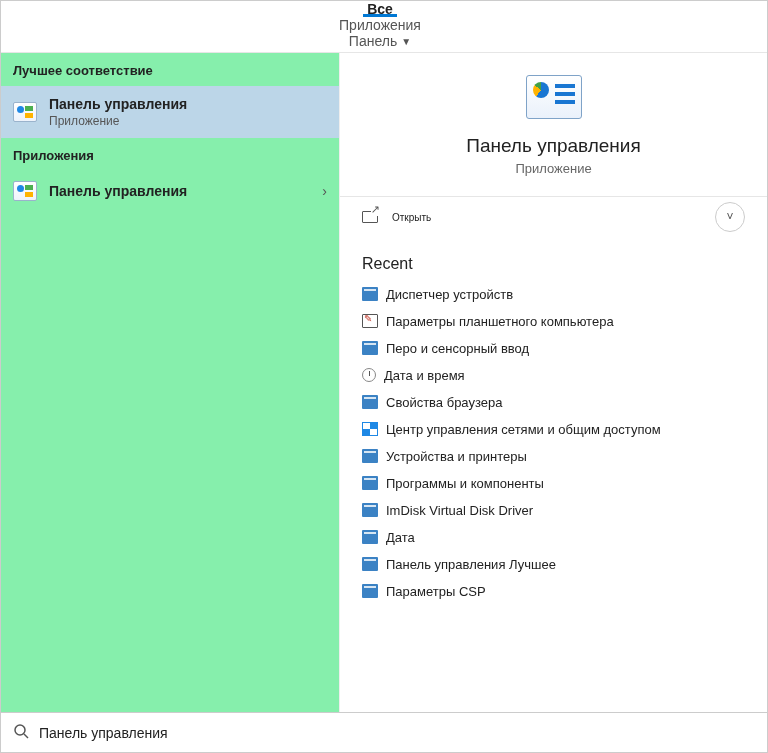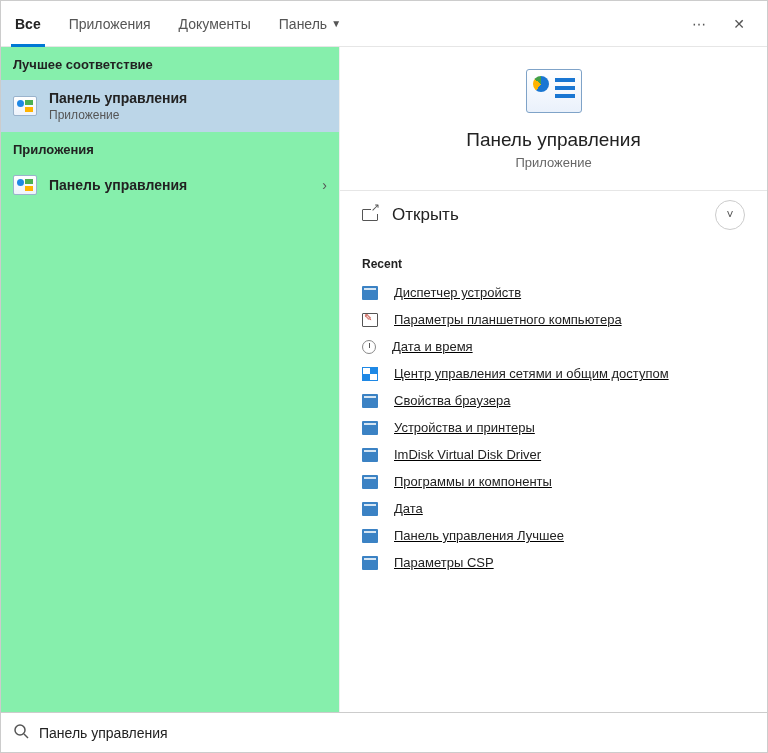--- a/index.html
+++ b/index.html
@@ -1,19 +1,19 @@
 <!DOCTYPE html>
 <html><head>
 <meta charset="utf-8">
 <style>
   * { box-sizing: border-box; margin: 0; padding: 0; font-family: "Segoe UI", Arial, sans-serif; }
   html, body { width: 768px; height: 753px; overflow: hidden; background: #fff; }
   .window { width: 768px; height: 753px; display: flex; flex-direction: column; border: 1px solid #ccc; }
   
-  .tabs { display: flex; align-items: center; height: 46px; border-bottom: 1px solid #e6e6e6; padding: 0 8px 0 0; }
+  .tabs { display: flex; align-items: center; height: 52px; border-bottom: 1px solid #e6e6e6; padding: 0 8px 0 0; flex-direction: column; }
   .tab { padding: 0 14px; height: 46px; display: flex; align-items: center; font-size: 14px; color: #555; cursor: pointer; position: relative; }
   .tab.active { color: #222; font-weight: 600; }
   .tab.active::after { content: ""; position: absolute; left: 10px; right: 10px; bottom: 0; height: 3px; background: #0078d4; }
   .tab .caret { margin-left: 4px; font-size: 10px; color: #555; }
   .tabs-spacer { flex: 1; }
   .win-btn { width: 40px; height: 40px; display: flex; align-items: center; justify-content: center; color: #555; cursor: pointer; font-size: 14px; }
   
   .content { flex: 1; display: flex; min-height: 0; }
   .left { width: 338px; background: #86efac; display: flex; flex-direction: column; }
   .right { flex: 1; background: #fff; border-left: 1px solid #eee; overflow: hidden; display: flex; flex-direction: column; }
@@ -28,27 +28,27 @@
   .cpl-icon::before { content: ""; position: absolute; left: 3px; top: 3px; width: 7px; height: 7px; border-radius: 50%; background: #1e88e5; }
   .cpl-icon::after { content: ""; position: absolute; right: 3px; top: 3px; width: 8px; height: 5px; background: #4cb050; box-shadow: 0 7px 0 #ffb300; }
   
   .preview { padding: 22px 20px 12px; display: flex; flex-direction: column; align-items: center; border-bottom: 1px solid #e6e6e6; }
   .preview-icon { width: 56px; height: 44px; background: linear-gradient(#fff,#eaf1fb); border: 1px solid #7fa3c8; border-radius: 3px; position: relative; }
   .preview-icon::before { content: ""; position: absolute; left: 6px; top: 6px; width: 16px; height: 16px; border-radius: 50%; background: conic-gradient(#1976d2 0 60%, #ffb300 60% 85%, #43a047 85% 100%); }
   .preview-icon::after { content: ""; position: absolute; right: 6px; top: 8px; width: 20px; height: 4px; background: #1976d2; box-shadow: 0 8px 0 #1976d2, 0 16px 0 #1976d2; }
   .preview-title { font-size: 19px; color: #222; margin-top: 16px; }
   .preview-sub { font-size: 13px; color: #666; margin-top: 4px; margin-bottom: 8px; }
   .action-row { display: flex; align-items: center; padding: 14px 22px; gap: 14px; cursor: pointer; position: relative; }
-  .action-row .label { font-size: 17px; color: #222; }
+  .action-row .label { font-size: 10px; color: #222; }
   .open-icon { width: 16px; height: 12px; border: 1.5px solid #555; border-radius: 1px; position: relative; }
   .open-icon::after { content: "↗"; position: absolute; right: -3px; top: -9px; font-size: 11px; background: #fff; color: #555; }
   .expand-btn { position: absolute; right: 22px; top: 50%; transform: translateY(-50%); width: 30px; height: 30px; border: 1px solid #ccc; border-radius: 50%; display: flex; align-items: center; justify-content: center; font-size: 12px; color: #555; background: #fff; cursor: pointer; }
   .recent-block { padding: 8px 22px 0; overflow: hidden; flex: 1; }
-  .recent-hdr { font-size: 12px; font-weight: 700; color: #222; margin: 10px 0 8px; }
-  .recent-item { display: flex; align-items: flex-end; gap: 16px; padding: 6px 0; cursor: pointer; text-decoration: underline; }
+  .recent-hdr { font-size: 16px; font-weight: 400; color: #222; margin: 10px 0 8px; }
+  .recent-item { display: flex; align-items: flex-start; gap: 8px; padding: 6px 0; cursor: pointer; }
   .recent-item .ri-label { font-size: 13px; color: #222; }
   .ri-icon { width: 16px; height: 14px; flex-shrink: 0; position: relative; }
   .ri-blue { background: #3b82c4; border-radius: 1px; }
   .ri-blue::after { content: ""; position: absolute; left: 2px; top: 2px; right: 2px; height: 2px; background: #fff; opacity: .8; }
   .ri-tablet { border: 1.5px solid #555; border-radius: 1px; }
   .ri-tablet::after { content: "✎"; position: absolute; left: 1px; top: -2px; font-size: 10px; color: #c0392b; }
   .ri-clock { border: 1.5px solid #888; border-radius: 50%; width: 14px; height: 14px; }
   .ri-clock::after { content: ""; position: absolute; left: 6px; top: 2px; width: 1px; height: 5px; background: #555; transform-origin: bottom; }
   .ri-net { background: repeating-conic-gradient(#1e88e5 0 25%, #fff 0 50%); border: 1px solid #1e88e5; }
   
@@ -60,23 +60,20 @@
 <body>
 
 <div class="window">
 
   <div class="tabs">
     <div class="tab active">
         <span>Все</span>
       </div>
     <div class="tab">
         <span>Приложения</span>
-      </div>
-    <div class="tab">
-        <span>Документы</span>
       </div>
     <div class="tab">
         <span>Панель</span>
         <span class="caret">▼</span>
       </div>
     <div class="tabs-spacer"></div>
     <div class="win-btn">⋯</div>
     <div class="win-btn">✕</div>
   </div>
 
@@ -119,42 +116,46 @@
         <div id="recent-list">
             <div class="recent-item">
               <div class="ri-icon ri-blue"></div>
               <div class="ri-label">Диспетчер устройств</div>
             </div>
             <div class="recent-item">
               <div class="ri-icon ri-tablet"></div>
               <div class="ri-label">Параметры планшетного компьютера</div>
             </div>
             <div class="recent-item">
+              <div class="ri-icon ri-blue"></div>
+              <div class="ri-label">Перо и сенсорный ввод</div>
+            </div>
+            <div class="recent-item">
               <div class="ri-icon ri-clock"></div>
               <div class="ri-label">Дата и время</div>
+            </div>
+            <div class="recent-item">
+              <div class="ri-icon ri-blue"></div>
+              <div class="ri-label">Свойства браузера</div>
             </div>
             <div class="recent-item">
               <div class="ri-icon ri-net"></div>
               <div class="ri-label">Центр управления сетями и общим доступом</div>
             </div>
             <div class="recent-item">
               <div class="ri-icon ri-blue"></div>
-              <div class="ri-label">Свойства браузера</div>
-            </div>
-            <div class="recent-item">
-              <div class="ri-icon ri-blue"></div>
               <div class="ri-label">Устройства и принтеры</div>
             </div>
             <div class="recent-item">
               <div class="ri-icon ri-blue"></div>
-              <div class="ri-label">ImDisk Virtual Disk Driver</div>
+              <div class="ri-label">Программы и компоненты</div>
             </div>
             <div class="recent-item">
               <div class="ri-icon ri-blue"></div>
-              <div class="ri-label">Программы и компоненты</div>
+              <div class="ri-label">ImDisk Virtual Disk Driver</div>
             </div>
             <div class="recent-item">
               <div class="ri-icon ri-blue"></div>
               <div class="ri-label">Дата</div>
             </div>
             <div class="recent-item">
               <div class="ri-icon ri-blue"></div>
               <div class="ri-label">Панель управления Лучшее</div>
             </div>
             <div class="recent-item">

